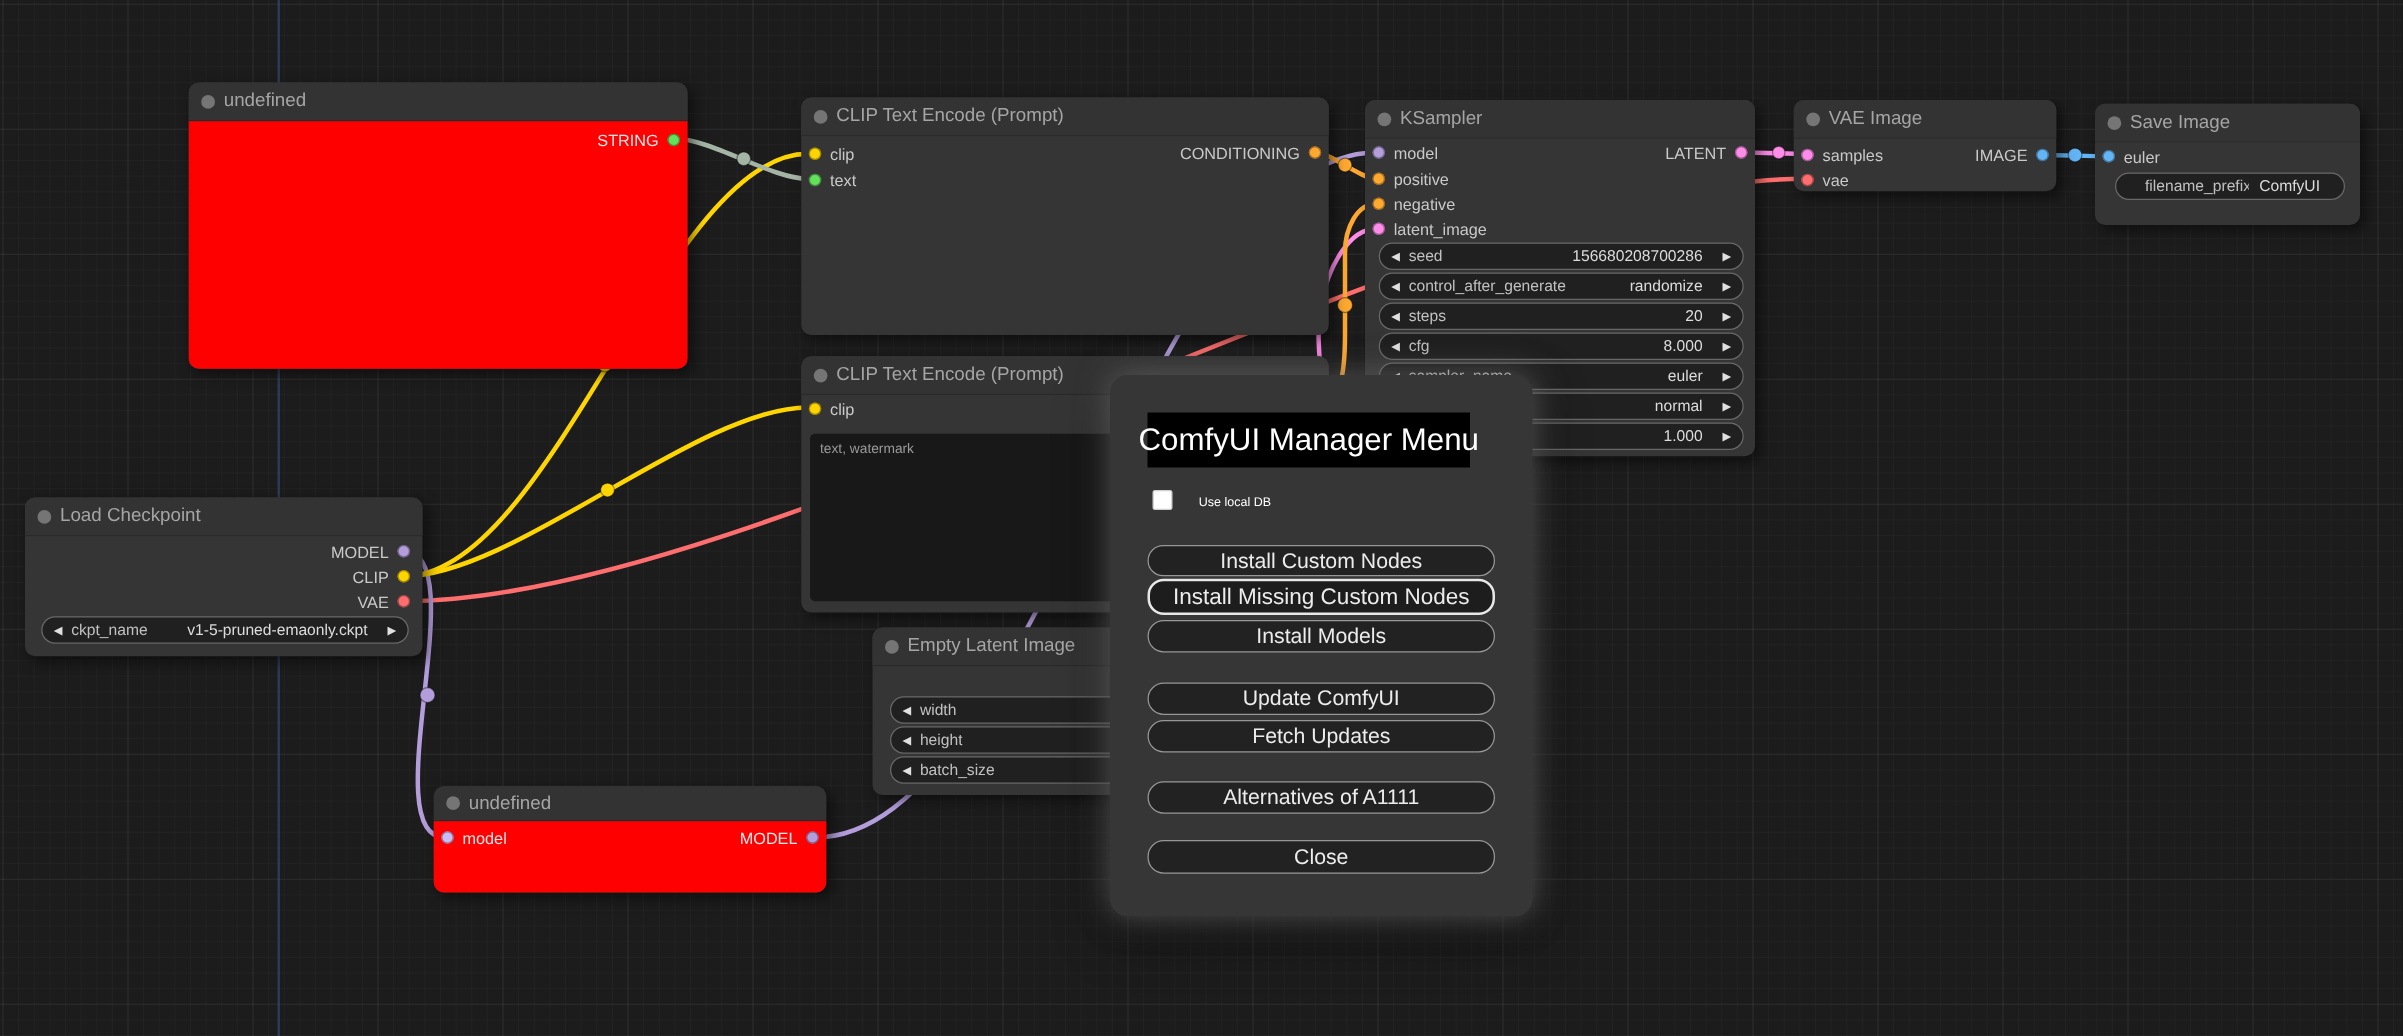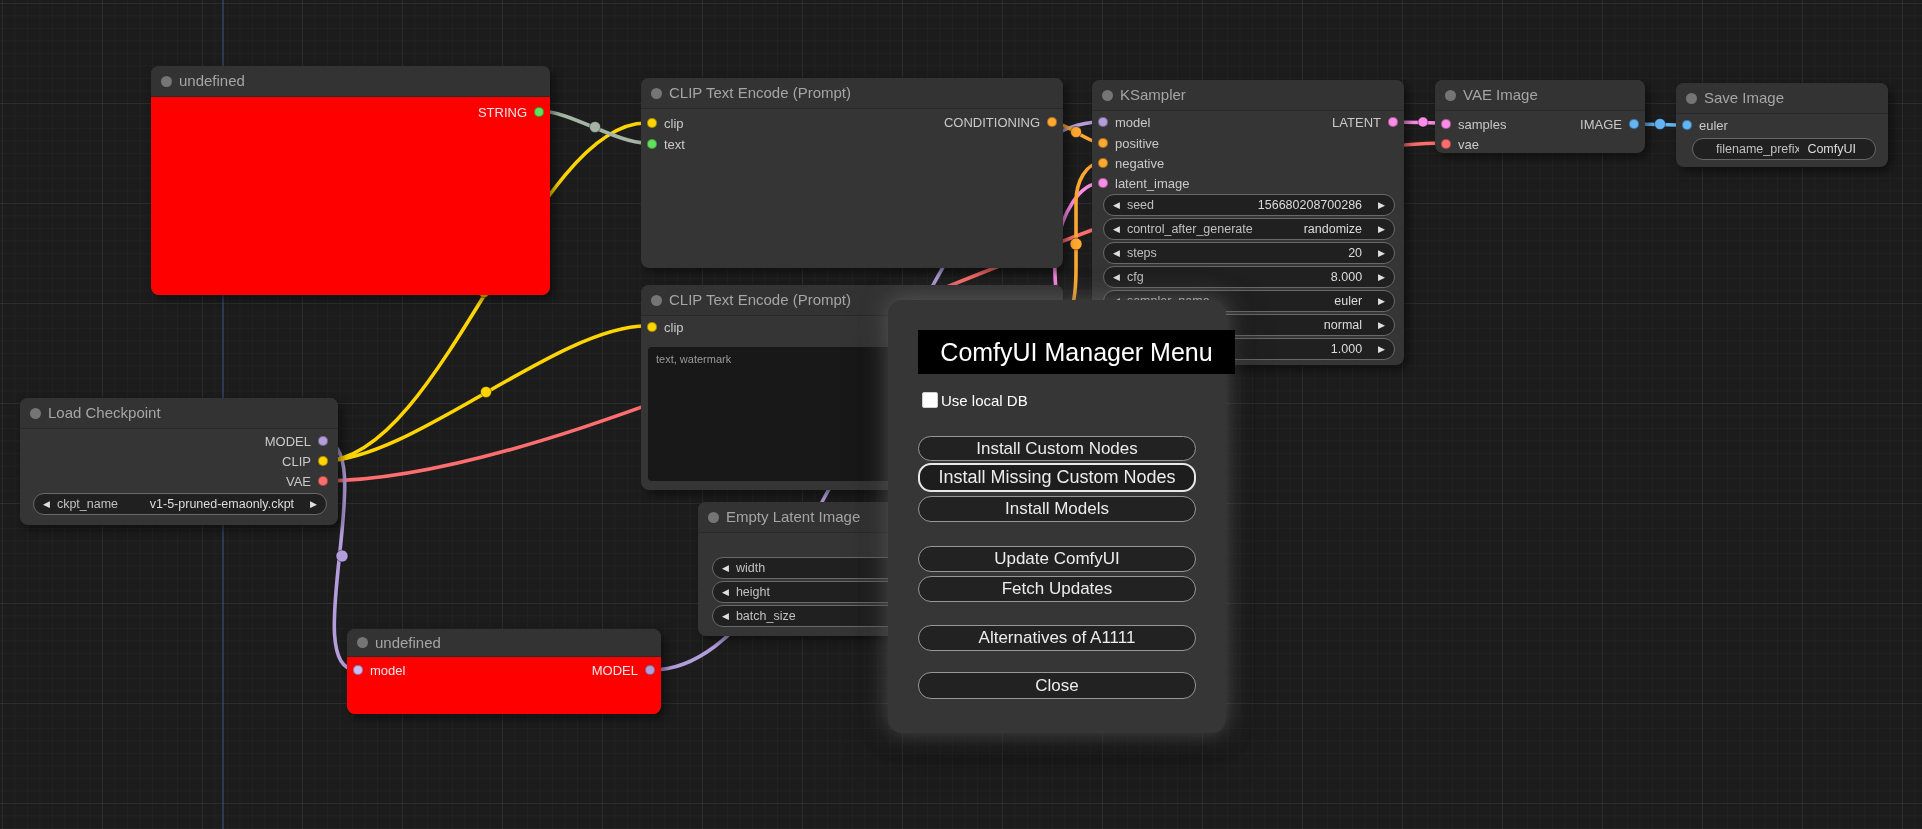--- a/index.html
+++ b/index.html
@@ -43,25 +43,25 @@
   .warrow{font-size:9px;color:#e0e0e0;flex:0 0 auto;}
   .wlabel{margin-left:7px;flex:0 1 auto;overflow:hidden;}
   .wvalue{flex:1 1 auto;text-align:right;color:#dcdcdc;margin-right:16px;margin-left:8px;}
   .textarea{position:absolute;background:#181818;border-radius:4px;
         font-size:11px;color:#9a9a9a;padding:6px 8px;line-height:13px;}
 
   
   .dialog{position:absolute;left:888px;top:300px;width:338px;height:433px;
         background:#363636;border-radius:14px;z-index:10;
         box-shadow:0 0 26px rgba(150,150,150,.5), 0 14px 40px rgba(0,0,0,.55);}
-  .dialog-title{position:absolute;left:30px;top:30px;width:317px;height:44px;
+  .dialog-title{position:absolute;left:30px;top:30px;width:258px;height:44px;
         background:#000;color:#fff;font-size:25px;display:flex;
         align-items:center;justify-content:center;white-space:nowrap;}
   .chk-row{position:absolute;left:34px;top:92px;display:flex;
-        align-items:flex-start;gap:3px;color:#fff;font-size:15px;}
+        align-items:flex-end;gap:21px;color:#fff;font-size:10px;}
   .chk-box{width:14px;height:14px;background:#fff;border-radius:2px;
         border:1px solid #d0d0d0;}
   .dlg-btn{position:absolute;left:30px;width:278px;background:#222222;
         border:1px solid #979797;border-radius:13px;color:#ececec;
         font-size:17px;display:flex;align-items:center;justify-content:center;
         box-sizing:border-box;cursor:pointer;white-space:nowrap;}
   .dlg-btn.hl{border:2px solid #e8e8e8;font-size:18px;background:#1d1d1d;}
 </style>
 </head>
 <body>
@@ -281,21 +281,21 @@
       <span class="pdot" style="background:#FF6E6E;"></span>
       <span>vae</span>
     </div>
     <div class="port out" style="top:3px;">
       <span>IMAGE</span>
       <span class="pdot" style="background:#64B5F6;"></span>
     </div>
   </div>
 </div>
 
-<div class="node" style="left:1676px;top:83px;width:212px;height:84px;">
+<div class="node" style="left:1676px;top:83px;width:212px;height:97px;">
   <div class="node-title">
     <span class="title-dot"></span>
     <span>Save Image</span>
   </div>
   <div class="node-body" style="height:51px;">
     <div class="port in" style="top:1px;">
       <span class="pdot" style="background:#64B5F6;"></span>
       <span>euler</span>
     </div>
     <div class="widget" style="left:16px;top:24px;width:164px;">

